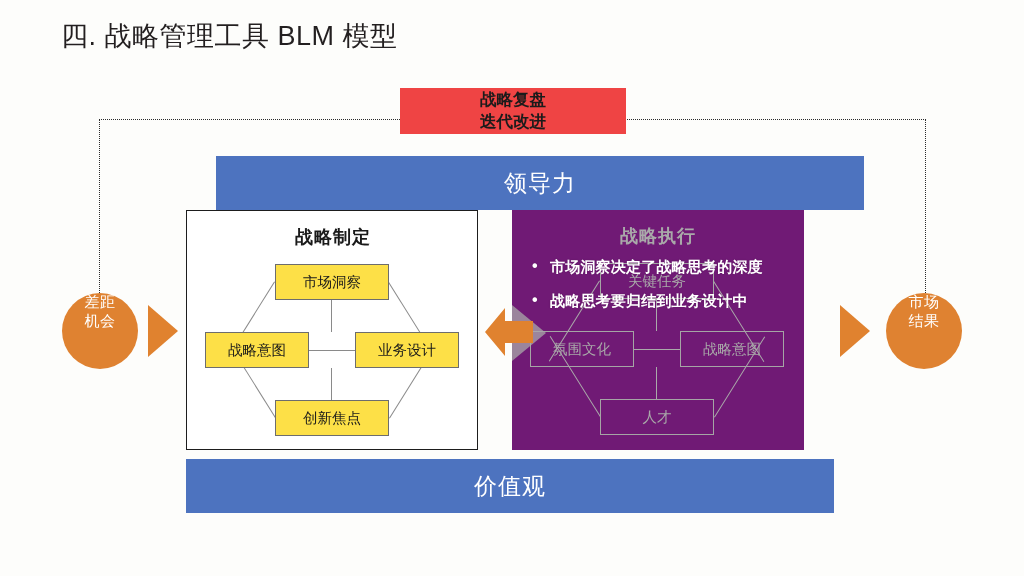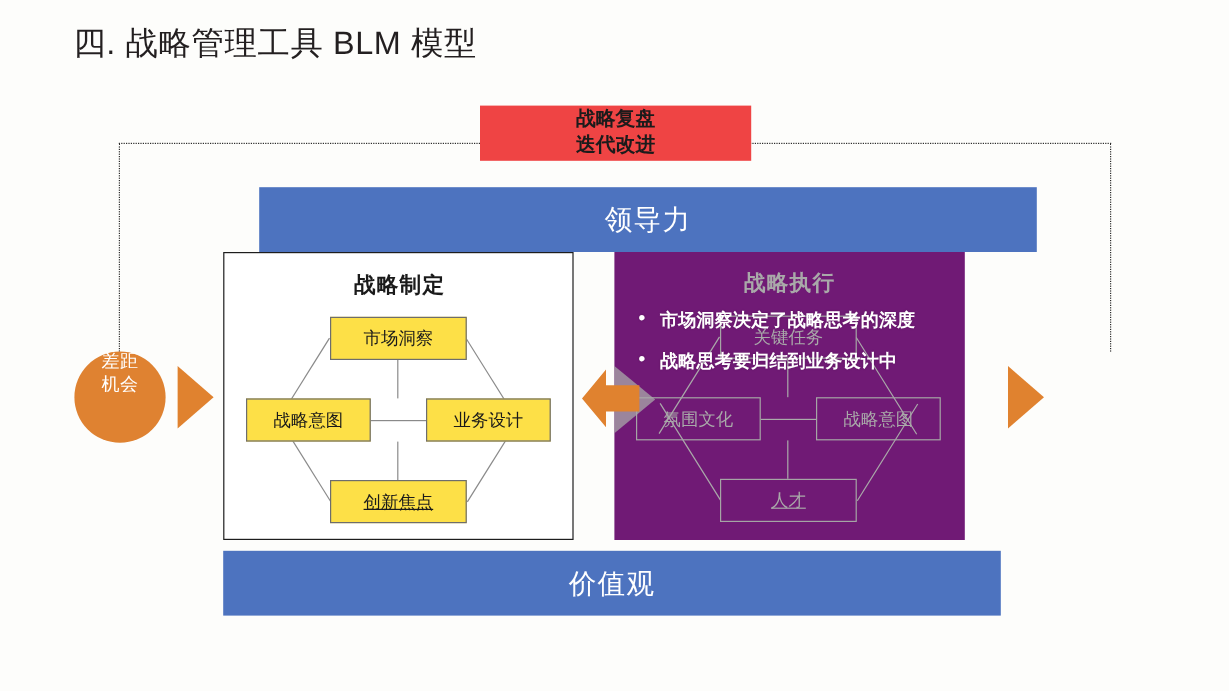--- a/index.html
+++ b/index.html
@@ -89,21 +89,21 @@
   .node {
     position: absolute; display: flex; align-items: center; justify-content: center;
     font-size: 14.5px; white-space: nowrap;
   }
   .node-light { border: 1.2px solid #6d6d6d; background: #fde047; color: #1a1a1a; }
   .node-faded { border: 1.2px solid #a5a5a5; background: transparent; color: #a9a9a9; }
 
   .n-top    { left: 88px;  top: 53px;  width: 114px; height: 36px; }
   .n-left   { left: 18px;  top: 121px; width: 104px; height: 36px; }
   .n-right  { left: 168px; top: 121px; width: 104px; height: 36px; }
-  .n-bottom { left: 88px;  top: 189px; width: 114px; height: 36px; text-decoration: underline; }
+  .n-bottom { left: 88px;  top: 189px; width: 114px; height: 36px; }
 
   .edge { position: absolute; background: #8a8a8a; }
   .edge-faded { background: #aaaaaa; }
   
   .e-v-top    { left: 144px; top: 89px;  width: 1.4px; height: 32px; }
   .e-v-bottom { left: 144px; top: 157px; width: 1.4px; height: 32px; }
   .e-h        { left: 122px; top: 138.5px; width: 46px; height: 1.4px; }
   
   .e-diag { position: absolute; height: 1.2px; background: #8a8a8a; transform-origin: 0 0; }
   .e-diag.faded { background: #aaaaaa; }
@@ -176,20 +176,24 @@
     <div>迭代改进</div>
   </div>
 
   <div class="circle" id="circle-gap">
     <span>差距</span>
     <span>机会</span>
   </div>
   <div class="tri-right" id="tri-left-in"></div>
 
   <div class="tri-right" id="tri-right-out"></div>
+  <div class="circle" id="circle-result">
+    <span>市场</span>
+    <span>结果</span>
+  </div>
 
   <div id="blm-frame">
 
     <div class="band" id="band-leadership">
       <span>领导力</span>
     </div>
 
     <div id="blm-body">
 
       <div id="panel-formulation">

